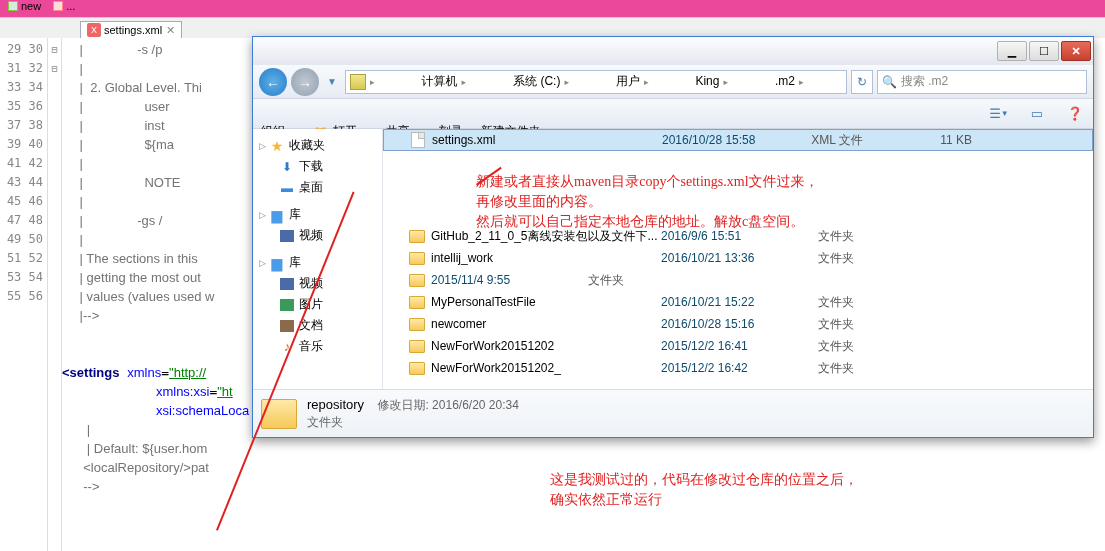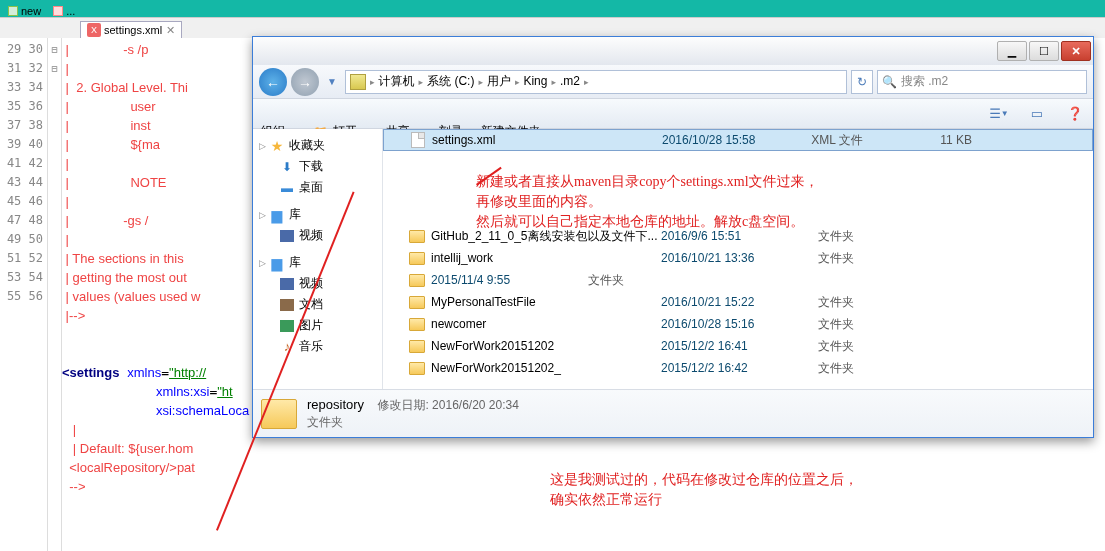--- a/index.html
+++ b/index.html
@@ -2,37 +2,37 @@
 <html><head>
 <meta charset="utf-8">
 <style>
 * { margin: 0; padding: 0; box-sizing: border-box; font-family: "Microsoft YaHei", Tahoma, sans-serif; }
 body { background: #fff; width: 1105px; height: 551px; overflow: hidden; position: relative; }
 
 
 .editor-bg { position: absolute; left: 0; top: 0; width: 1105px; height: 551px; background: #fff; }
 
 
-.top-row { height: 18px; background: #14b8a6; border-bottom: 1px solid #ccc; display: flex; align-items: flex-end; font-size: 11px; }
+.top-row { height: 18px; background: #ec4899; border-bottom: 1px solid #ccc; display: flex; align-items: flex-start; font-size: 11px; }
 .top-btn { display: flex; align-items: center; padding: 0 4px; margin-left: 4px; cursor: pointer; }
 .top-btn .sq { width: 10px; height: 10px; background: #d4edda; border: 1px solid #8bc34a; margin-right: 3px; }
 .top-btn .sq.x { background: #fdd; border-color: #f88; }
 
 
 .tab-bar { height: 20px; background: #f0f0f0; display: flex; align-items: flex-end; padding-left: 80px; }
 .tab { background: #fff; border: 1px solid #a8a8c0; border-bottom: none; padding: 1px 6px; font-size: 11px; display: flex; align-items: center; }
 .tab .x-ico { width: 14px; height: 14px; background: #e66; color: #fff; font-size: 9px; display: flex; align-items: center; justify-content: center; margin-right: 3px; border-radius: 2px; }
 .tab .close { margin-left: 4px; color: #888; cursor: pointer; }
 
 
 .code-area { display: flex; height: 513px; }
 .gutter { width: 48px; background: #fff; border-right: 1px solid #ddd; text-align: right; font-size: 12px; color: #888; font-family: Consolas, monospace; padding-right: 4px; line-height: 19px; padding-top: 2px; }
 .fold-col { width: 14px; background: #fff; border-right: 1px solid #ddd; line-height: 19px; font-size: 10px; text-align: center; color: #888; font-family: Consolas, monospace; padding-top: 2px;}
 .code { flex: 1; font-family: Consolas, monospace; font-size: 13px; line-height: 19px; padding-top: 2px; white-space: pre; }
-.code .c { color: #ef4444; }
+.code .c { color: #737373; margin-left: 14px; }
 .code .tag { color: #000080; font-weight: bold; }
 .code .attr { color: #0000ff; }
 .code .str { color: #008000; text-decoration: underline; }
 
 
 .explorer {
   position: absolute; left: 252px; top: 36px; width: 842px; height: 402px;
   background: #fff; border: 1px solid #3b7dd8; box-shadow: 0 4px 10px rgba(0,0,0,.4);
   display: flex; flex-direction: column;
 }
@@ -41,21 +41,21 @@
 .winbtn.close { background: linear-gradient(#e86b5c,#c84030); color: #fff; border-color: #a03020; }
 .winbtn.close::before { content: "✕"; font-weight: bold; }
 .winbtn.min::before { content: "▁"; }
 .winbtn.max::before { content: "☐"; }
 
 .ex-nav { height: 34px; background: linear-gradient(#f7f9fc,#e7ecf4); display: flex; align-items: center; padding: 0 6px; gap: 4px; border-bottom: 1px solid #d0d6e0; }
 .navbtn { width: 28px; height: 28px; border-radius: 14px; background: radial-gradient(#5db1e8,#2a7bc8); display: flex; align-items: center; justify-content: center; color: #fff; font-size: 14px; cursor: pointer; }
 .navbtn.disabled { background: radial-gradient(#c0c8d2,#90a0b0); }
 .navbtn.small { width:18px; height:20px; border-radius:2px; background:none; color:#5080c0; font-size:10px;}
 .breadcrumb { flex: 1; height: 24px; background: #fff; border: 1px solid #b0c0d8; display: flex; align-items: center; font-size: 12px; padding: 0 4px; }
-.breadcrumb .crumb { padding: 0 4px; cursor: pointer; }
+.breadcrumb .crumb { padding: 0 4px; cursor: pointer; margin-left: 43px; }
 .breadcrumb .sep { color: #888; font-size: 9px; }
 .breadcrumb .drive-ico { width: 16px; height: 16px; background: linear-gradient(#f0e890,#d8c850); border: 1px solid #b0a040; margin-right: 4px; }
 .search { width: 210px; height: 24px; background: #fff; border: 1px solid #b0c0d8; display: flex; align-items: center; font-size: 12px; color: #888; padding: 0 4px; }
 .search .mag { margin-right: 4px; color: #6090c0; }
 
 .ex-tool { height: 30px; background: linear-gradient(#f7fafd,#e4ebf3); display: flex; align-items: center; padding: 0 8px; font-size: 12px; gap: 18px; border-bottom: 1px solid #d0d6e0; }
 .ex-tool .tbtn { cursor: pointer; display: flex; align-items: center; margin-top: 36px; }
 .ex-tool .tbtn .drop { font-size: 8px; margin-left: 3px; color: #666; }
 .ex-tool .spacer { flex: 1; }
 .ex-tool .viewico { width: 20px; height: 18px; display: flex; align-items: center; justify-content: center; color: #4a7ab8; cursor: pointer; font-size: 13px; }
@@ -294,29 +294,29 @@
             <span>库</span>
           </div>
         <div class="side-item">
             <span class="ico">
               <span class="vidico"></span>
             </span>
             <span>视频</span>
           </div>
         <div class="side-item">
             <span class="ico">
+              <span class="picico"></span>
+            </span>
+            <span>图片</span>
+          </div>
+        <div class="side-item">
+            <span class="ico">
               <span class="docico"></span>
             </span>
             <span>文档</span>
-          </div>
-        <div class="side-item">
-            <span class="ico">
-              <span class="picico"></span>
-            </span>
-            <span>图片</span>
           </div>
         <div class="side-item">
             <span class="ico musico">♪</span>
             <span>音乐</span>
           </div>
       </div>
     </div>
     <div class="ex-main">
       <div class="file-list" id="filelist">
           <div class="file-row sel">

